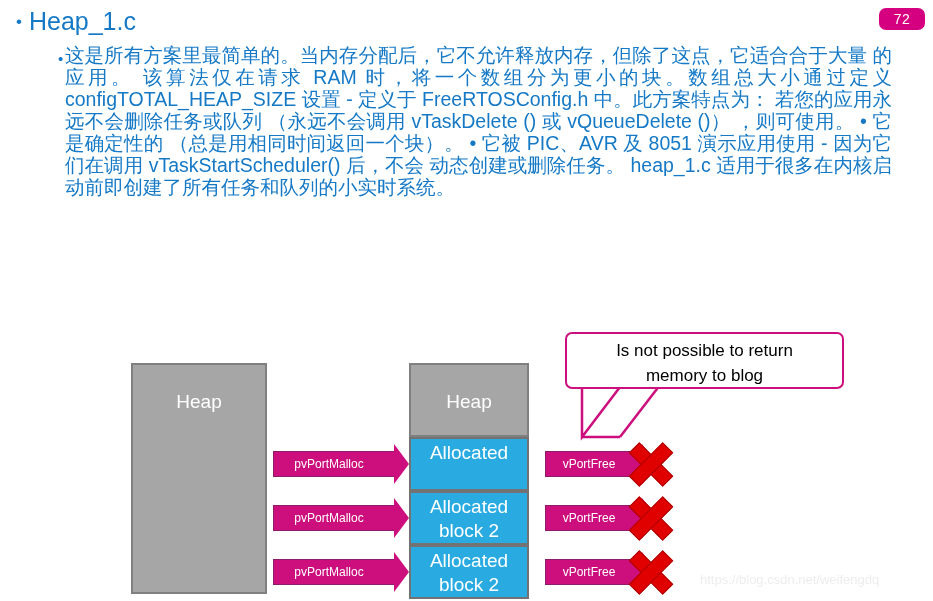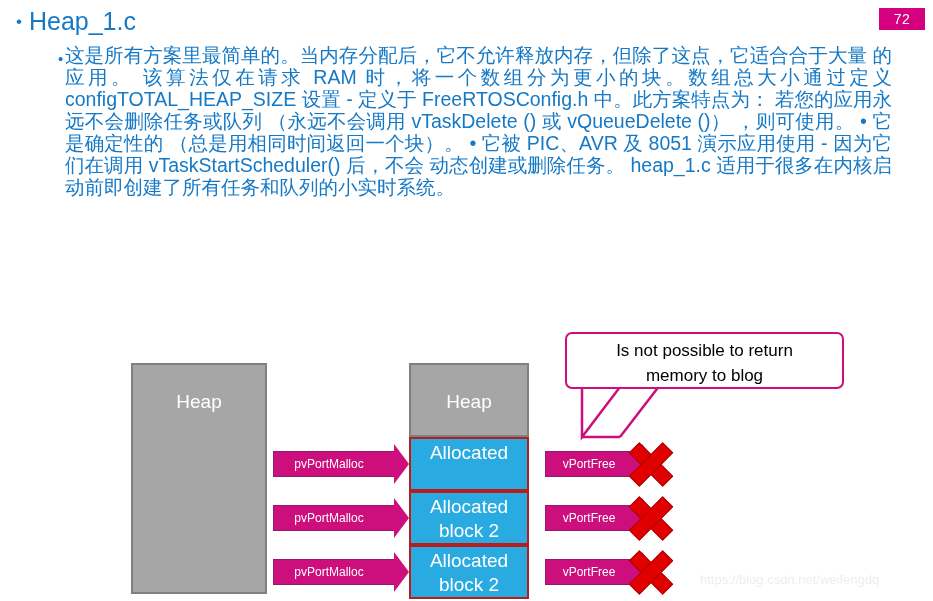--- a/index.html
+++ b/index.html
@@ -21,20 +21,21 @@
     left: 879px;
     top: 8px;
     width: 46px;
     height: 22px;
     background: #D4007F;
     color: #ffffff;
     font-size: 14px;
     line-height: 22px;
     text-align: center;
     letter-spacing: 0.5px;
+    border-radius: 7px;
   }
 
   
   #slide-title {
     position: absolute;
     left: 16px;
     top: 6px;
     font-size: 25px;
     color: #1579C6;
     line-height: 30px;
@@ -115,21 +116,21 @@
     width: 120px;
     height: 74px;
   }
 
   .alloc-block {
     position: absolute;
     left: 409px;
     width: 120px;
     height: 54px;
     background: #29ABE2;
-    border: 2px solid #b91c1c;
+    border: 2px solid #737373;
     box-sizing: border-box;
     color: #ffffff;
     font-size: 19px;
     line-height: 24px;
     text-align: center;
     padding-top: 2px;
   }
   #alloc-0 { top: 137px; }
   #alloc-1 { top: 191px; }
   #alloc-2 { top: 245px; }

